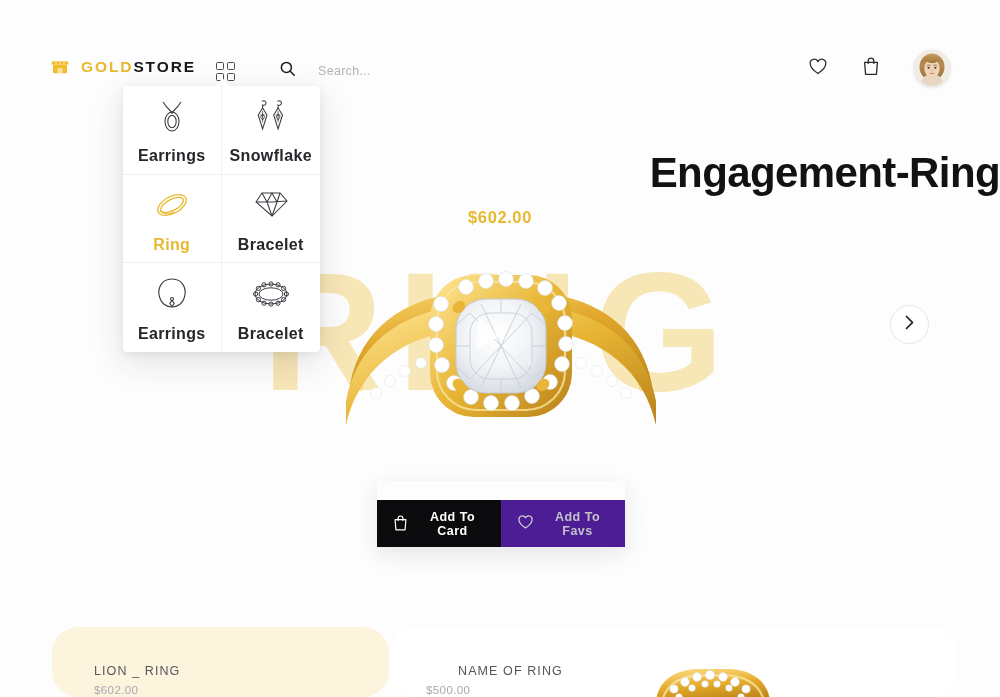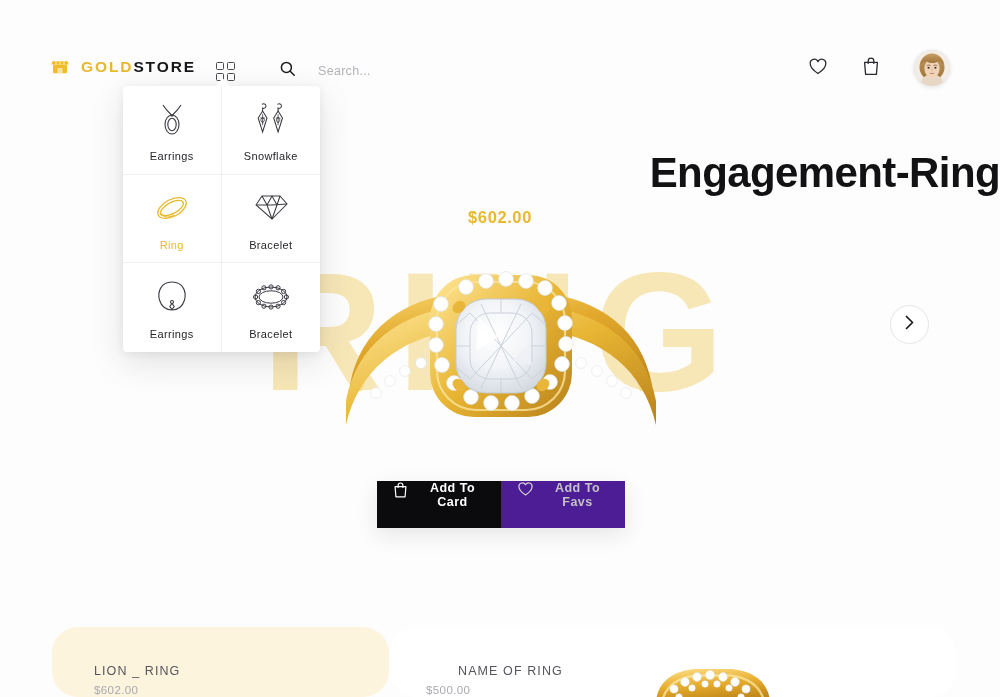--- a/index.html
+++ b/index.html
@@ -129,22 +129,22 @@
     flex-direction: column;
     align-items: center;
     justify-content: center;
     gap: 9px;
     cursor: pointer;
     position: relative;
   }
   .menu-cell + .menu-cell::after { content: none; }
   .menu-cell .mi { display: block; height: 44px; }
   .menu-label {
-    font-size: 11px;
-    font-weight: 400;
+    font-size: 16px;
+    font-weight: 700;
     letter-spacing: .35px;
     color: #26262b;
     text-align: right;
   }
   .menu-cell.active .menu-label { color: #e8b92e; }
 
   
   .menu-cell:nth-child(odd) { border-right: 1px solid #f0f0f2; }
   .menu-cell:nth-child(1), .menu-cell:nth-child(2),
   .menu-cell:nth-child(3), .menu-cell:nth-child(4) { border-bottom: 1px solid #f0f0f2; }
@@ -214,29 +214,31 @@
   
   #cta-row {
     position: absolute;
     left: 377px; top: 481px;
     display: flex;
     z-index: 20;
     box-shadow: 0 7px 22px rgba(30,30,40,.10);
   }
   .cta {
     display: flex;
+    align-items: center;
     gap: 12px;
     height: 47px;
     padding: 0 16px;
     font-size: 12.5px;
     font-weight: 700;
     letter-spacing: .5px;
     cursor: pointer;
     border: none;
     font-family: "Liberation Sans", sans-serif;
+    margin-top: 19px;
   }
   .cta-primary { background: #0b0b0d; color: #ffffff; width: 124px; }
   .cta-secondary { background: #4c1d95; color: #c3c3c8; width: 124px; }
 
   
   #bottom-strip {
     position: absolute;
     left: 0; top: 627px;
     width: 1000px; height: 70px;
     z-index: 15;

